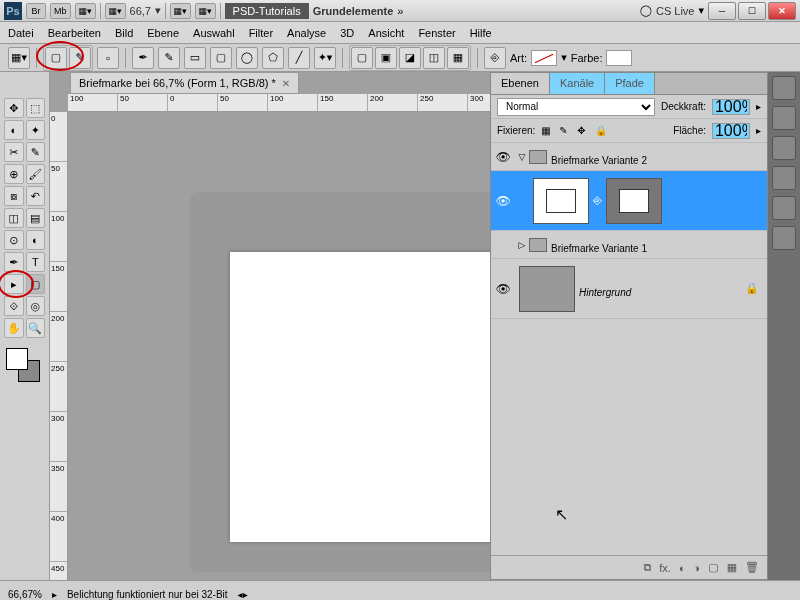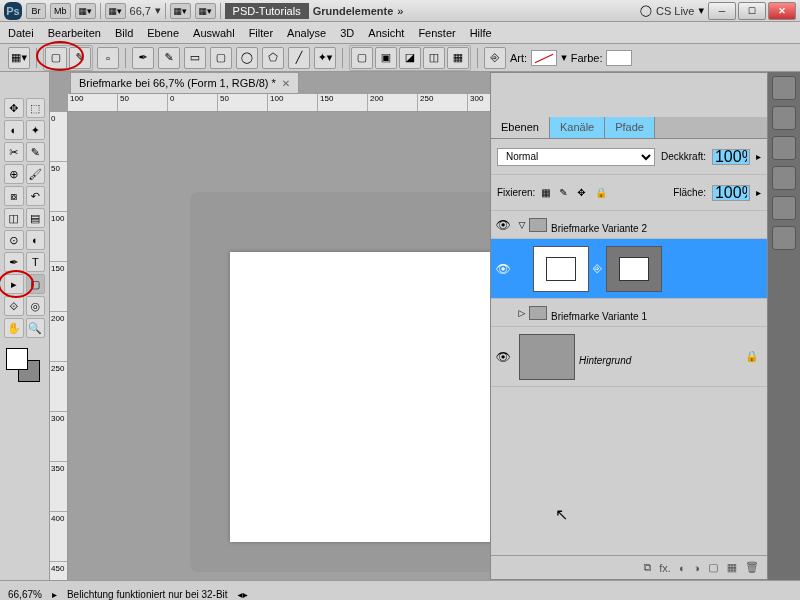--- a/index.html
+++ b/index.html
@@ -1,18 +1,18 @@
 <!DOCTYPE html>
 <html><head>
 <meta charset="utf-8">
 <style>
 * { margin: 0; padding: 0; box-sizing: border-box; font-family: Tahoma, sans-serif; }
 body { background: #b8b8b8; width: 800px; height: 600px; overflow: hidden; position: relative; font-size: 11px; }
 .titlebar { height: 22px; background: linear-gradient(#e8e8e8,#d0d0d0); border-bottom: 1px solid #999; display: flex; align-items: center; padding: 0 4px; gap: 4px; }
-.ps-icon { width: 18px; height: 18px; background: #1a3a5a; color: #9bc; display: flex; align-items: center; justify-content: center; font-weight: bold; font-size: 11px; border-radius: 6px; }
+.ps-icon { width: 18px; height: 18px; background: #1a3a5a; color: #9bc; display: flex; align-items: center; justify-content: center; font-weight: bold; font-size: 11px; border-radius: 0; }
 .title-btn { height: 16px; min-width: 20px; padding: 0 3px; background: #ccc; border: 1px solid #999; border-radius: 2px; font-size: 9px; display: flex; align-items: center; justify-content: center; }
 .title-sep { width: 1px; height: 16px; background: #999; }
 .title-spacer { flex: 1; }
 .psd-tut { background: #555; color: #fff; padding: 2px 8px; font-size: 11px; }
 .title-label { font-size: 11px; color: #333; }
 .win-btns { display: flex; gap: 2px; }
 .win-btn { width: 28px; height: 18px; border: 1px solid #888; border-radius: 2px; display: flex; align-items: center; justify-content: center; font-size: 9px; }
 .win-min { background: linear-gradient(#f0f0f0,#ccc); }
 .win-max { background: linear-gradient(#f0f0f0,#ccc); }
 .win-close { background: linear-gradient(#f88,#c33); color: #fff; font-weight: bold; }
@@ -38,24 +38,24 @@
 .doc-tab { position: absolute; top: 0; left: 20px; height: 22px; background: #d8d8d8; border: 1px solid #999; padding: 3px 8px; font-size: 11px; display: flex; align-items: center; gap: 6px; }
 .doc-tab .x { font-size: 10px; color: #666; }
 .ruler-h { position: absolute; top: 22px; left: 18px; right: 0; height: 18px; background: #e8e8e8; border-bottom: 1px solid #999; font-size: 8px; display: flex; }
 .ruler-h div { width: 50px; border-right: 1px solid #aaa; padding-left: 2px; }
 .ruler-v { position: absolute; top: 40px; left: 0; width: 18px; bottom: 0; background: #e8e8e8; border-right: 1px solid #999; font-size: 8px; }
 .ruler-v div { height: 50px; border-bottom: 1px solid #aaa; writing-mode: horizontal-tb; padding: 2px 1px; }
 .canvas-bg { position: absolute; left: 140px; top: 120px; width: 560px; height: 380px; background: #999; border-radius: 8px; }
 .canvas-white { position: absolute; left: 180px; top: 180px; width: 315px; height: 290px; background: #fff; box-shadow: 0 0 4px rgba(0,0,0,.3); }
 .panels-right { position: absolute; right: 0; top: 72px; width: 310px; bottom: 20px; display: flex; }
 .panel-main { flex: 1; background: #cfcfcf; border: 1px solid #888; display: flex; flex-direction: column; }
-.panel-tabs { height: 22px; background: #b8b8b8; display: flex; border-bottom: 1px solid #888; margin-top: 44px; }
+.panel-tabs { height: 22px; background: #b8b8b8; display: flex; border-bottom: 1px solid #888; }
 .panel-tab { padding: 4px 10px; font-size: 11px; border-right: 1px solid #888; background: #cfcfcf; }
 .panel-tab.inactive { background: #7dd3fc; color: #555; }
-.panel-row { height: 36px; display: flex; align-items: center; padding: 0 6px; gap: 6px; border-bottom: 1px solid #bbb; font-size: 10px; }
+.panel-row { height: 24px; display: flex; align-items: center; padding: 0 6px; gap: 6px; border-bottom: 1px solid #bbb; font-size: 10px; }
 .panel-select { flex: 1; height: 18px; border: 1px solid #999; background: #fff; padding: 0 4px; font-size: 10px; }
 .pct-input { width: 38px; height: 16px; border: 1px solid #999; background: #7dd3fc; text-align: right; padding: 0 2px; font-size: 16px; }
 .layer-list { flex: 1; overflow: auto; background: #cfcfcf; }
 .layer-item { display: flex; align-items: center; border-bottom: 1px solid #bbb; min-height: 28px; }
 .layer-item.sel { background: #3399ff; color: #fff; }
 .layer-item.big { min-height: 60px; }
 .eye { width: 24px; display: flex; justify-content: center; font-size: 12px; }
 .layer-twist { width: 14px; text-align: center; font-size: 9px; }
 .layer-folder { width: 18px; height: 14px; background: #aaa; border: 1px solid #666; margin-right: 4px; }
 .layer-thumb { width: 56px; height: 46px; background: #fff; border: 1px solid #555; margin: 4px; display: flex; align-items: center; justify-content: center; }

